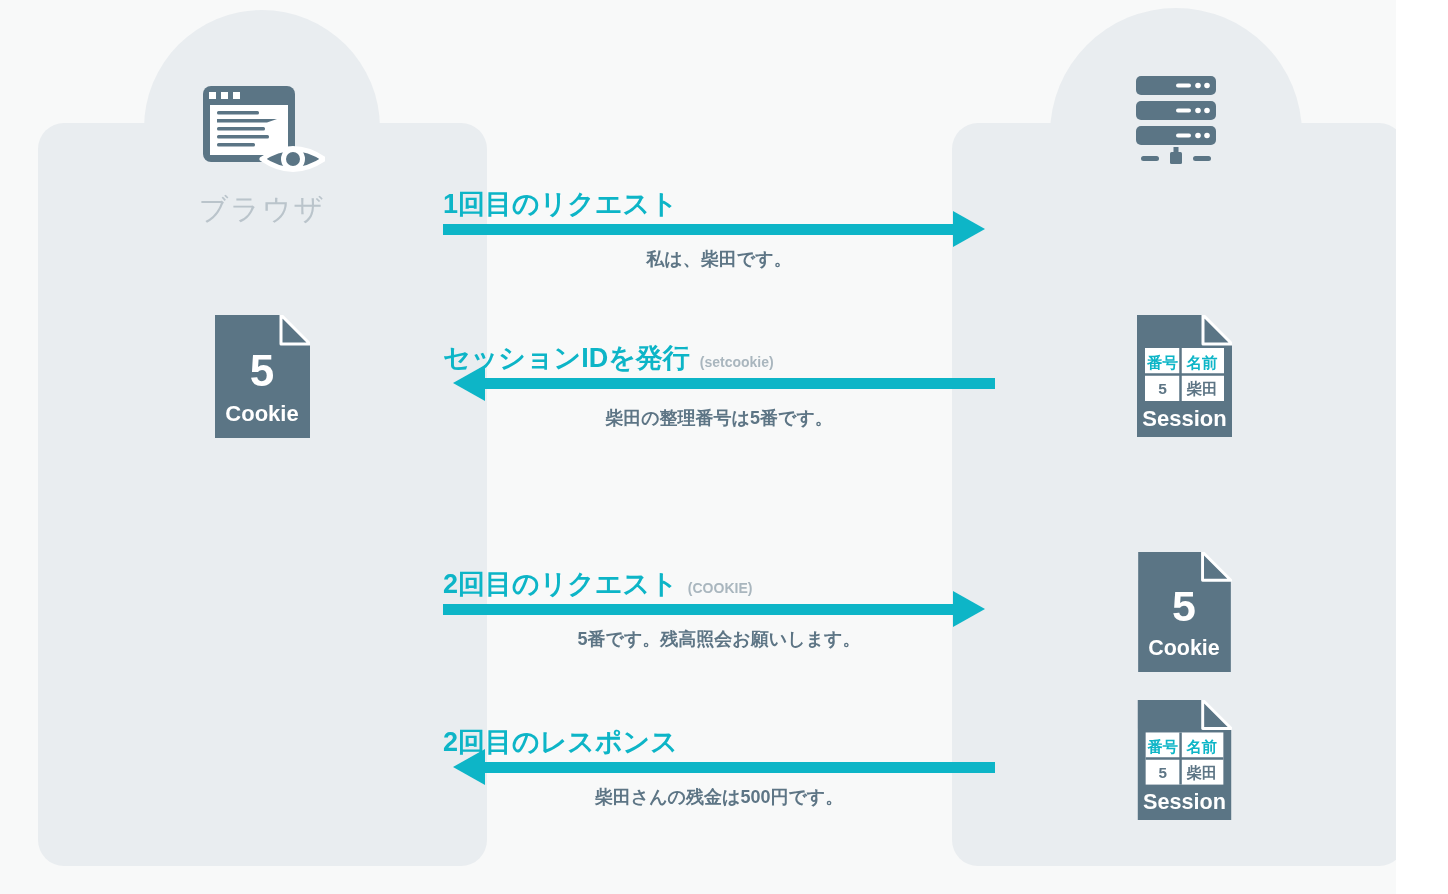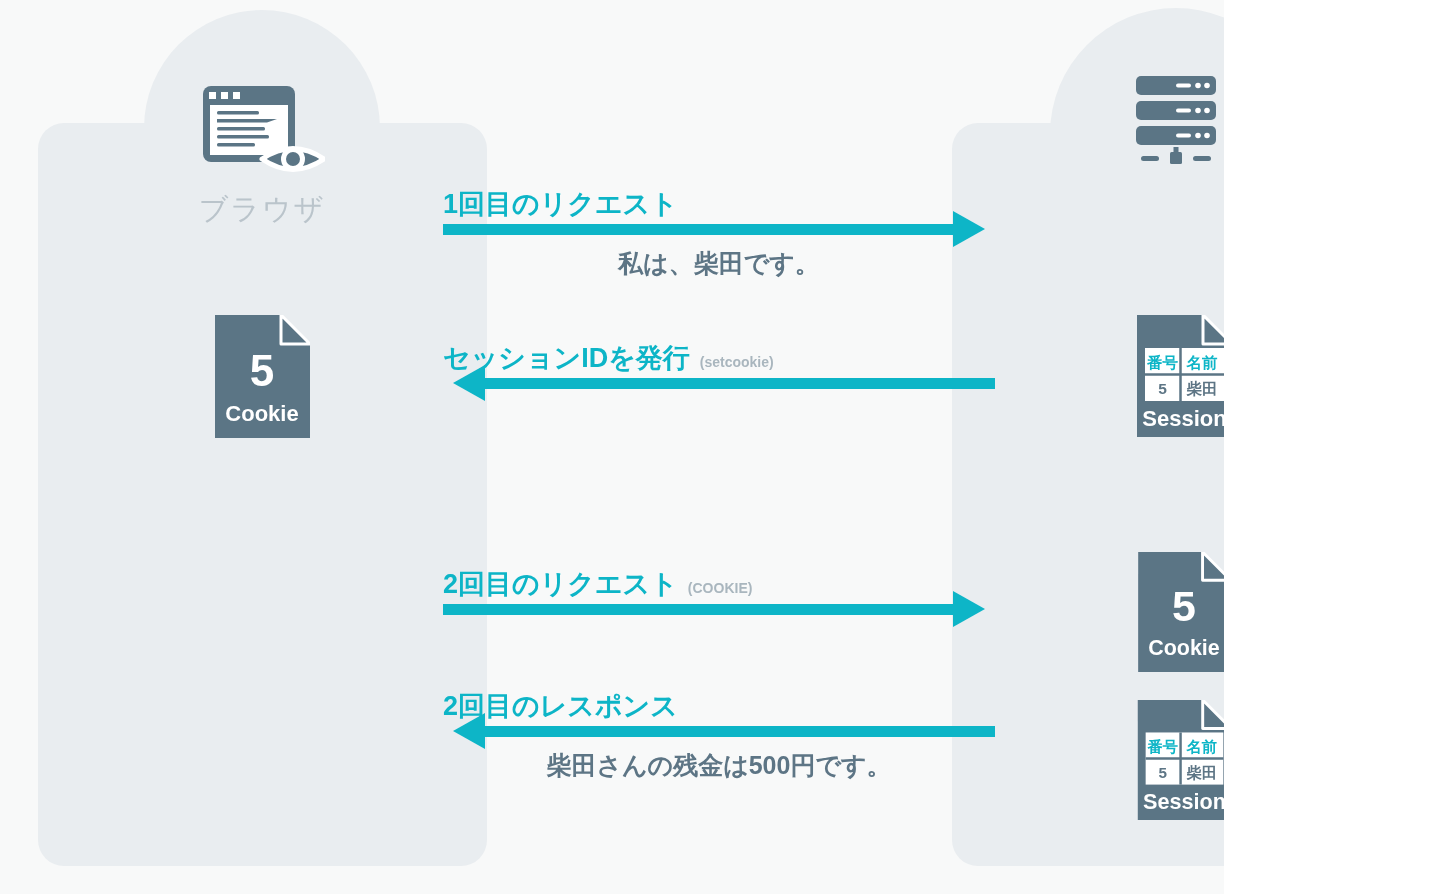--- a/index.html
+++ b/index.html
@@ -1,17 +1,17 @@
 <!DOCTYPE html>
 <html style="--background: #f8f9f9; --panel: #e9edf0; --slate: #5b7585; --cyan: #0db5c7; --muted: #bac4cb; --annotation: #a9b6be; --message: #5d7585;"><head>
 <meta charset="utf-8">
 <style>
   html,body{margin:0;padding:0;}
   .stage{
-    position:relative;width:1224px;height:894px;
+    position:relative;width:1396px;height:894px;
     background:var(--background,#f8f9f9);
     font-family:"Liberation Sans",sans-serif;
     overflow:hidden;
   }
   .bump{position:absolute;background:var(--panel,#e9edf0);border-radius:50%;}
   .bump.left{left:144px;top:10px;width:236px;height:236px;}
   .bump.right{left:1050px;top:8px;width:252px;height:252px;}
   .panel{position:absolute;top:123px;height:743px;background:var(--panel,#e9edf0);border-radius:26px;}
   .panel.left{left:38px;width:449px;}
   .panel.right{left:952px;width:453px;}
@@ -26,27 +26,27 @@
   .doc{position:absolute;}
   .doc-cookie-left{left:215px;top:315px;}
   .doc-session-top{left:1137px;top:315px;}
   .doc-cookie-right{left:1137px;top:552px;}
   .doc-session-bottom{left:1137px;top:700px;}
 
   .flow{position:absolute;left:443px;width:552px;height:120px;}
   .flow-1{top:186px;}
   .flow-2{top:340px;}
   .flow-3{top:566px;}
-  .flow-4{top:688px;}
+  .flow-4{top:724px;}
   .flow-title{position:absolute;top:0;left:0;width:100%;
     font-size:27px;font-weight:700;color:var(--cyan,#0db5c7);white-space:nowrap;}
   .flow-annot{font-size:14px;font-weight:600;color:var(--annotation,#a9b6be);}
   .flow-annot:not(:empty){margin-left:10px;}
   .flow-msg{position:absolute;top:61px;left:0;width:100%;text-align:center;
-    font-size:25px;font-weight:600;color:var(--message,#5d7585);white-space:nowrap;}
+    font-size:18px;font-weight:600;color:var(--message,#5d7585);white-space:nowrap;}
   .flow-2 .flow-msg{top:66px;}
   .arrow-bar{position:absolute;top:38px;height:11px;background:var(--cyan,#0db5c7);}
   .dir-right .arrow-bar{left:0;width:510px;}
   .dir-left  .arrow-bar{left:42px;width:510px;}
   .arrow-head{position:absolute;top:25px;width:0;height:0;
     border-top:18px solid transparent;border-bottom:18px solid transparent;}
   .dir-right .arrow-head{left:510px;border-left:32px solid var(--cyan,#0db5c7);}
   .dir-left  .arrow-head{left:10px;border-right:32px solid var(--cyan,#0db5c7);}
 
   .slate-fill{fill:var(--slate,#5b7585);}
@@ -166,28 +166,30 @@
     <div class="arrow-head"></div>
     <div class="flow-msg">私は、柴田です。</div>
   </div>
 
   <div class="flow flow-2 dir-left">
     <div class="flow-title">
       <span>セッションIDを発行</span><span class="flow-annot">(setcookie)</span>
     </div>
     <div class="arrow-bar"></div>
     <div class="arrow-head"></div>
+    <div class="flow-msg">柴田の整理番号は5番です。</div>
   </div>
 
   <div class="flow flow-3 dir-right">
     <div class="flow-title">
       <span>2回目のリクエスト</span><span class="flow-annot">(COOKIE)</span>
     </div>
     <div class="arrow-bar"></div>
     <div class="arrow-head"></div>
+    <div class="flow-msg">5番です。残高照会お願いします。</div>
   </div>
 
   <div class="flow flow-4 dir-left">
     <div class="flow-title">
       <span>2回目のレスポンス</span><span class="flow-annot"></span>
     </div>
     <div class="arrow-bar"></div>
     <div class="arrow-head"></div>
     <div class="flow-msg">柴田さんの残金は500円です。</div>
   </div>

